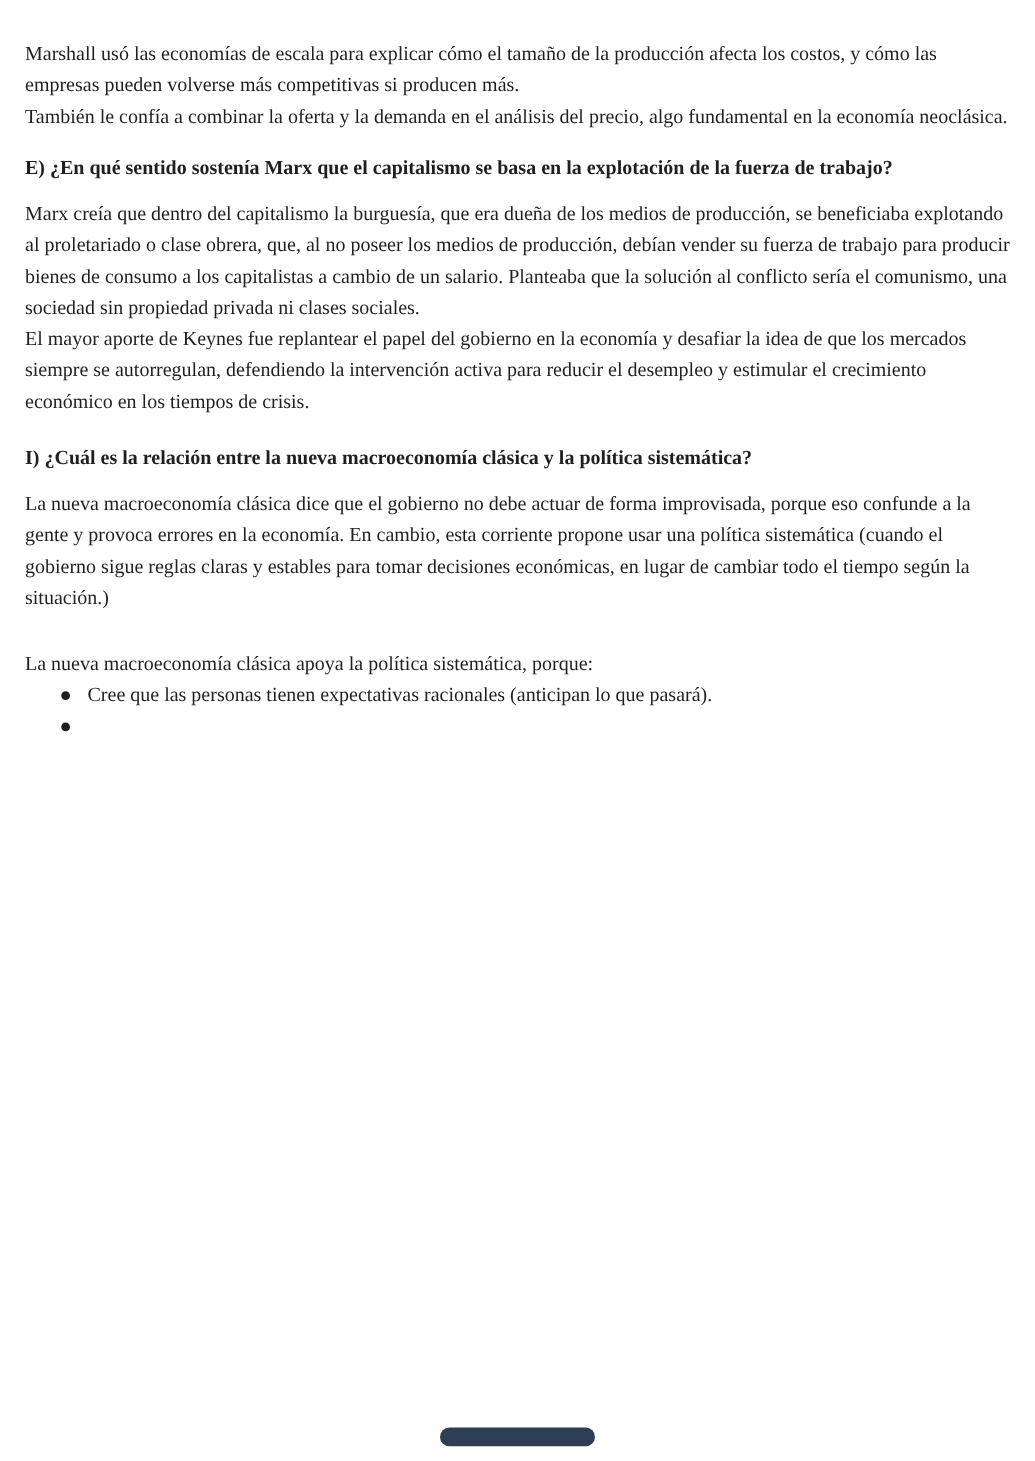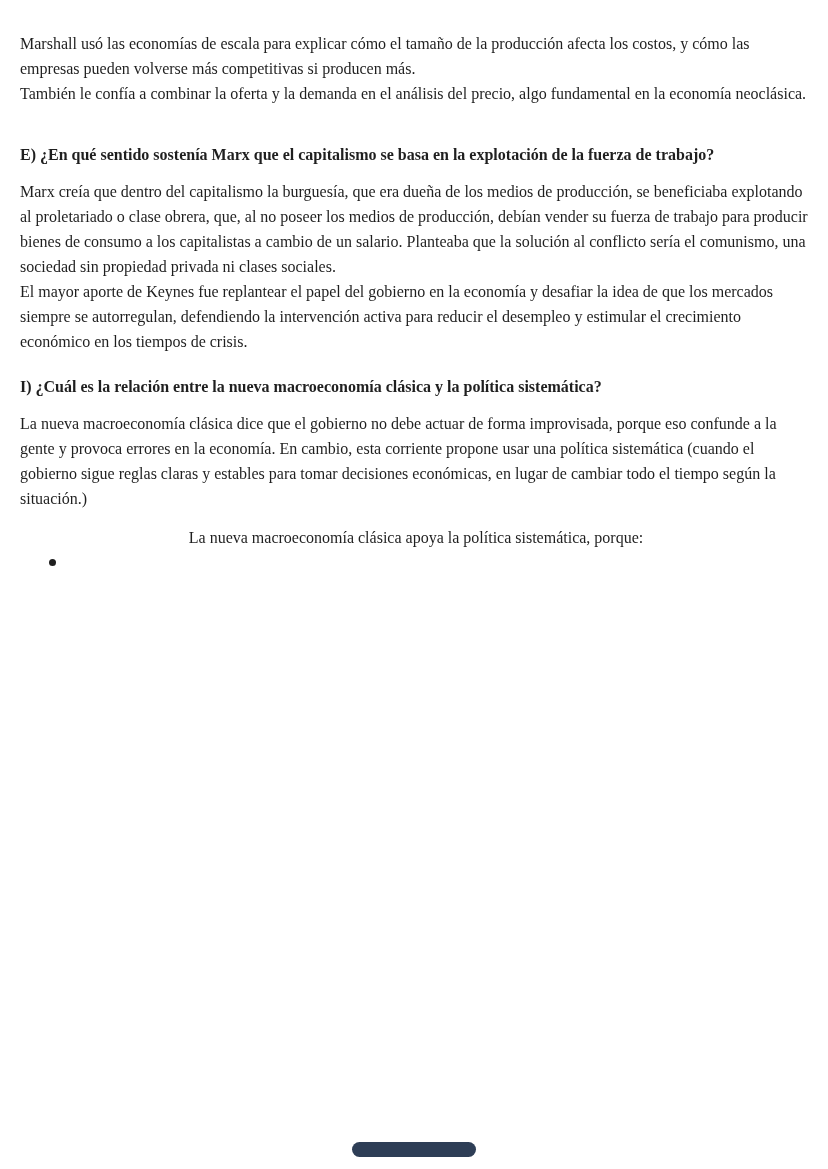--- a/index.html
+++ b/index.html
@@ -23,25 +23,24 @@
   }
   .para {
     margin: 0;
   }
   .heading {
     font-size: 16px;
     font-weight: bold;
     margin: 20px 0 12px 0;
   }
   .heading.first {
-    margin-top: 36px;
+    margin-top: 16px;
   }
   .followup {
-    margin-top: 14px;
-    text-align: center;
+    margin-top: 28px;
   }
   .bullets {
     list-style: none;
     margin: 0;
     padding: 0;
   }
   .bullet-item {
     position: relative;
     padding-left: 50px;
     margin: 0;
@@ -81,18 +80,22 @@
 
 
   <h3 class="heading">I) ¿Cuál es la relación entre la nueva macroeconomía clásica y la política sistemática?</h3>
   <p class="para">La nueva macroeconomía clásica dice que el gobierno no debe actuar de forma improvisada, porque eso confunde a la gente y provoca errores en la economía. En cambio, esta corriente propone usar una política sistemática (cuando el gobierno sigue reglas claras y estables para tomar decisiones económicas, en lugar de cambiar todo el tiempo según la situación.)</p>
 
   <p class="para followup">La nueva macroeconomía clásica apoya la política sistemática, porque:</p>
 
   <ul class="bullets">
     <li class="bullet-item">
       <span class="dot"></span>
+      <span>Cree que las personas tienen expectativas racionales (anticipan lo que pasará).</span>
+    </li>
+    <li class="bullet-item">
+      <span class="dot"></span>
     </li>
   </ul>
 
 </div>
 
 <div class="home-indicator"></div>
 
 </body></html>

